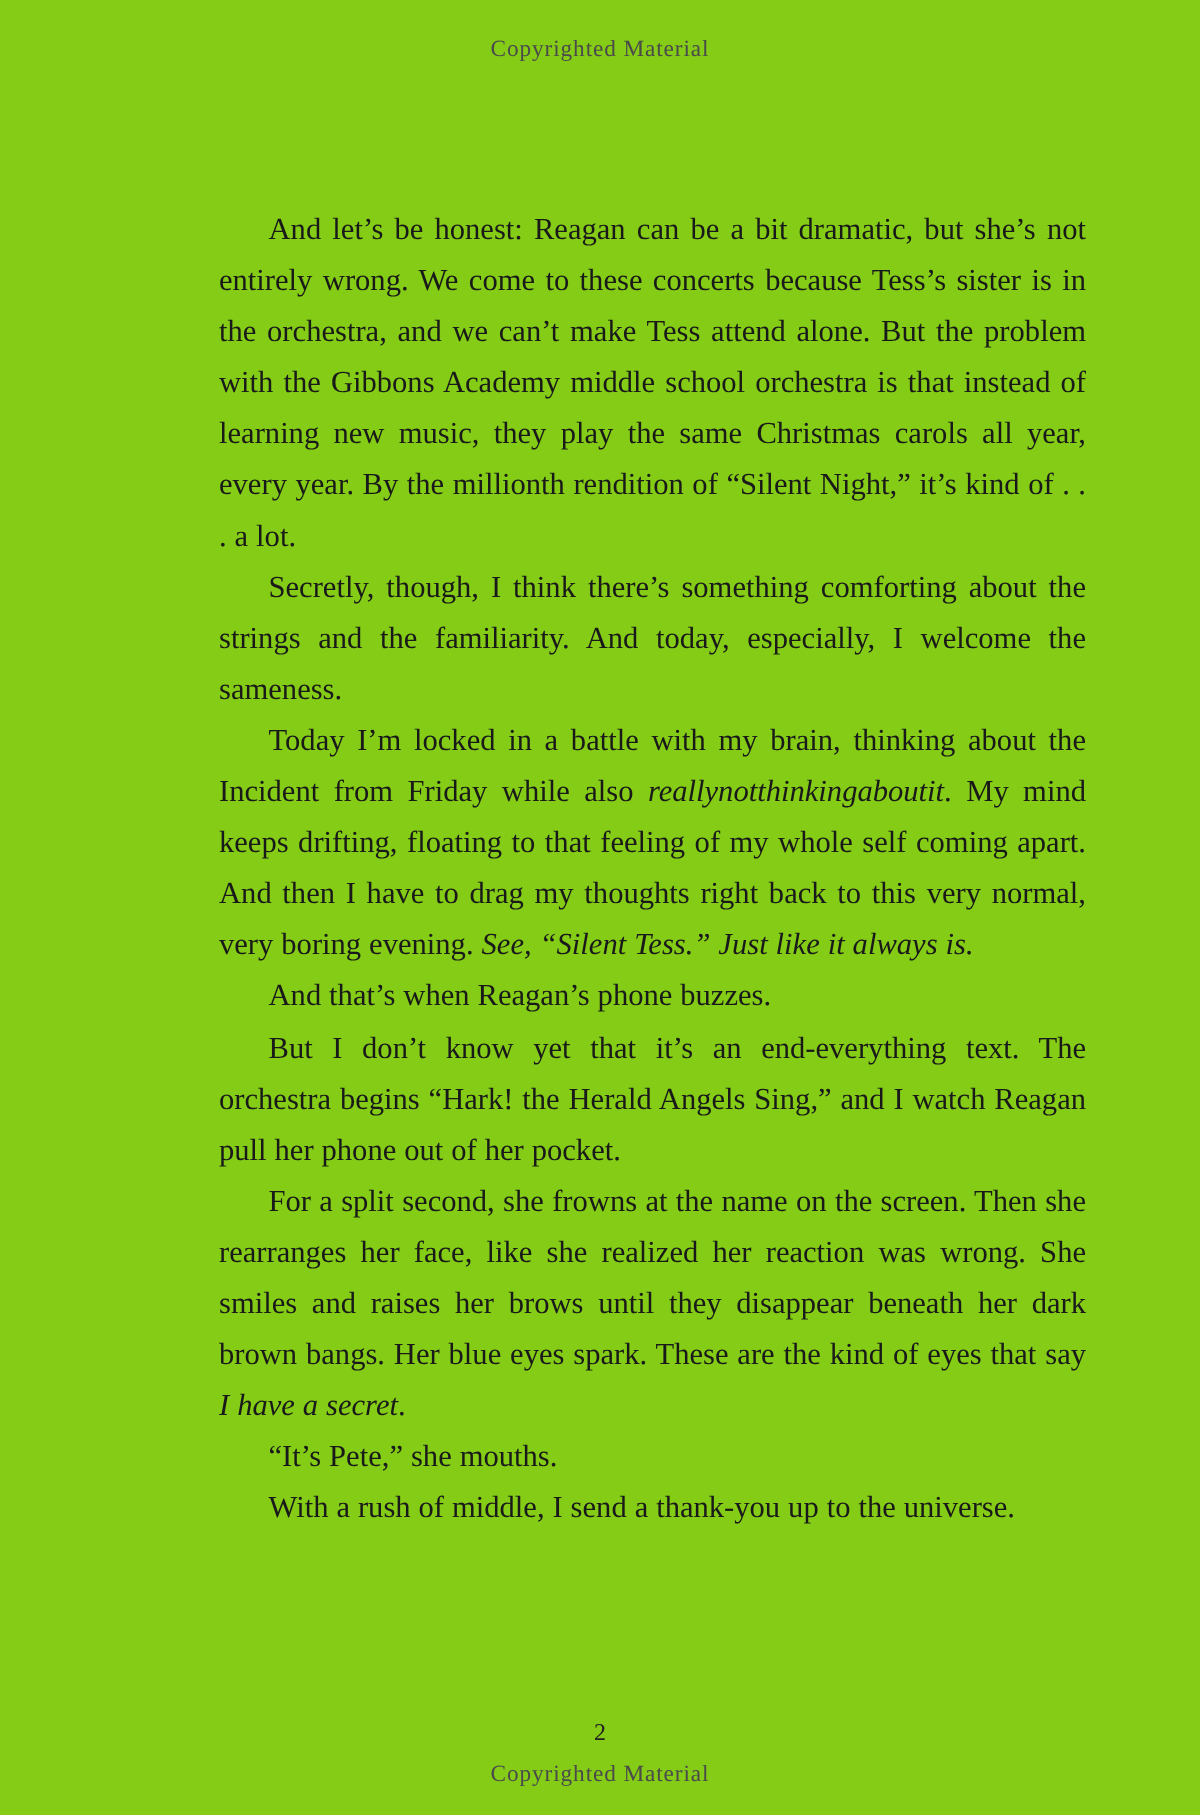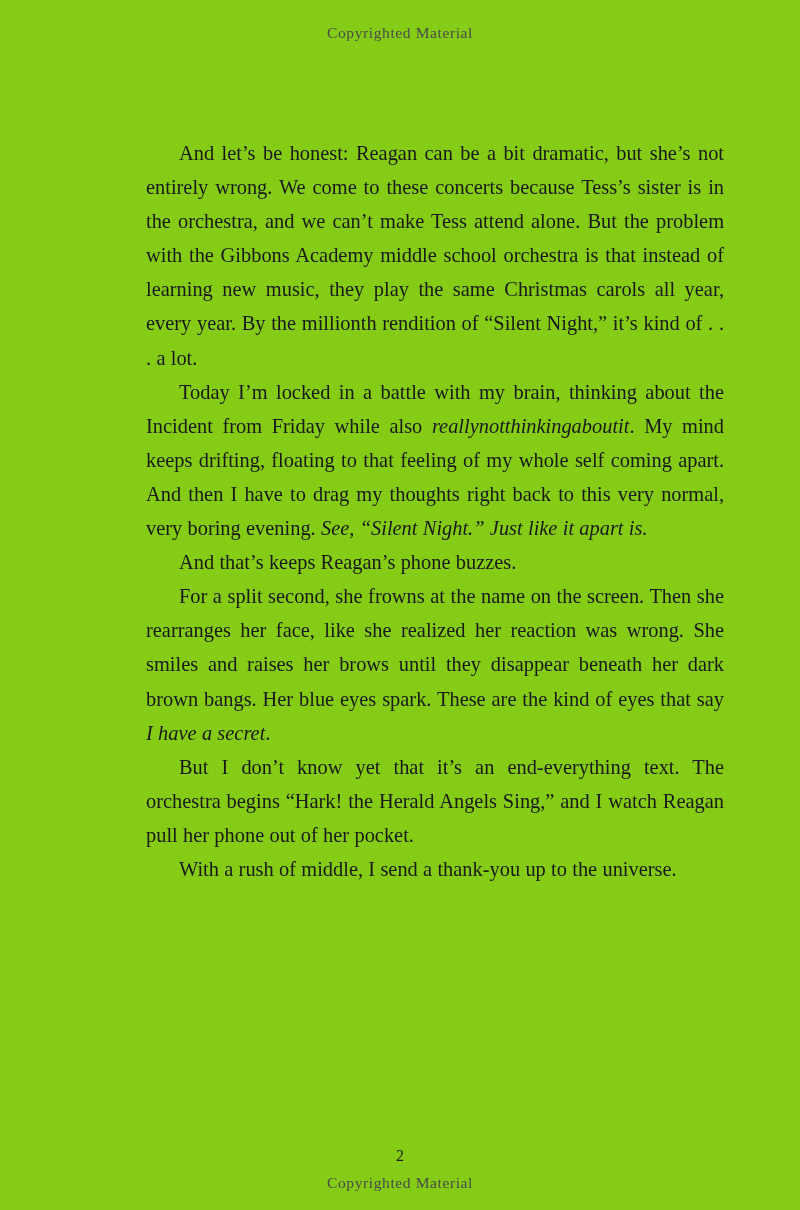--- a/index.html
+++ b/index.html
@@ -77,30 +77,32 @@
 <body>
 
 <div class="page">
 
   <div class="watermark-top">Copyrighted Material</div>
 
   <div class="text-block">
 
     <p class="para"><span>And let’s be honest: Reagan can be a bit dramatic, but she’s not entirely wrong. We come to these concerts because Tess’s sister is in the orchestra, and we can’t make Tess attend alone. But the problem with the Gibbons Academy middle school orchestra is that instead of learning new music, they play the same Christmas carols all year, every year. By the millionth rendition of “Silent Night,” it’s kind of . . . a lot.</span></p>
 
+    <p class="para"><span>Secretly, though, I think there’s something comforting about the strings and the familiarity. And today, especially, I welcome the sameness.</span></p>
 
-    <p class="para">Today I’m locked in a battle with my brain, thinking about the Incident from Friday while also <em>reallynotthinkingaboutit</em>. My mind keeps drifting, floating to that feeling of my whole self coming apart. And then I have to drag my thoughts right back to this very normal, very boring evening. <em>See, “Silent Night.” Just like it apart is.</em></p>
+    <p class="para">Today I’m locked in a battle with my brain, thinking about the Incident from Friday while also <em>reallynotthinkingaboutit</em>. My mind keeps drifting, floating to that feeling of my whole self coming apart. And then I have to drag my thoughts right back to this very normal, very boring evening. <em>See, “Silent Tess.” Just like it always is.</em></p>
 
-    <p class="para"><span>And that’s keeps Reagan’s phone buzzes.</span></p>
+    <p class="para"><span>And that’s when Reagan’s phone buzzes.</span></p>
 
+
+    <p class="para"><span>But I don’t know yet that it’s an end-everything text. The orchestra begins “Hark! the Herald Angels Sing,” and I watch Reagan pull her phone out of her pocket.</span></p>
 
     <p class="para">For a split second, she frowns at the name on the screen. Then she rearranges her face, like she realized her reaction was wrong. She smiles and raises her brows until they disappear beneath her dark brown bangs. Her blue eyes spark. These are the kind of eyes that say <em>I have a secret</em>.</p>
 
-    <p class="para"><span>But I don’t know yet that it’s an end-everything text. The orchestra begins “Hark! the Herald Angels Sing,” and I watch Reagan pull her phone out of her pocket.</span></p>
-
+    <p class="para"><span>“It’s Pete,” she mouths.</span></p>
 
     <p class="para"><span>With a rush of middle, I send a thank-you up to the universe.</span></p>
 
   </div>
 
   <div class="page-number">2</div>
 
   <div class="watermark-bottom">Copyrighted Material</div>
 
 </div>

